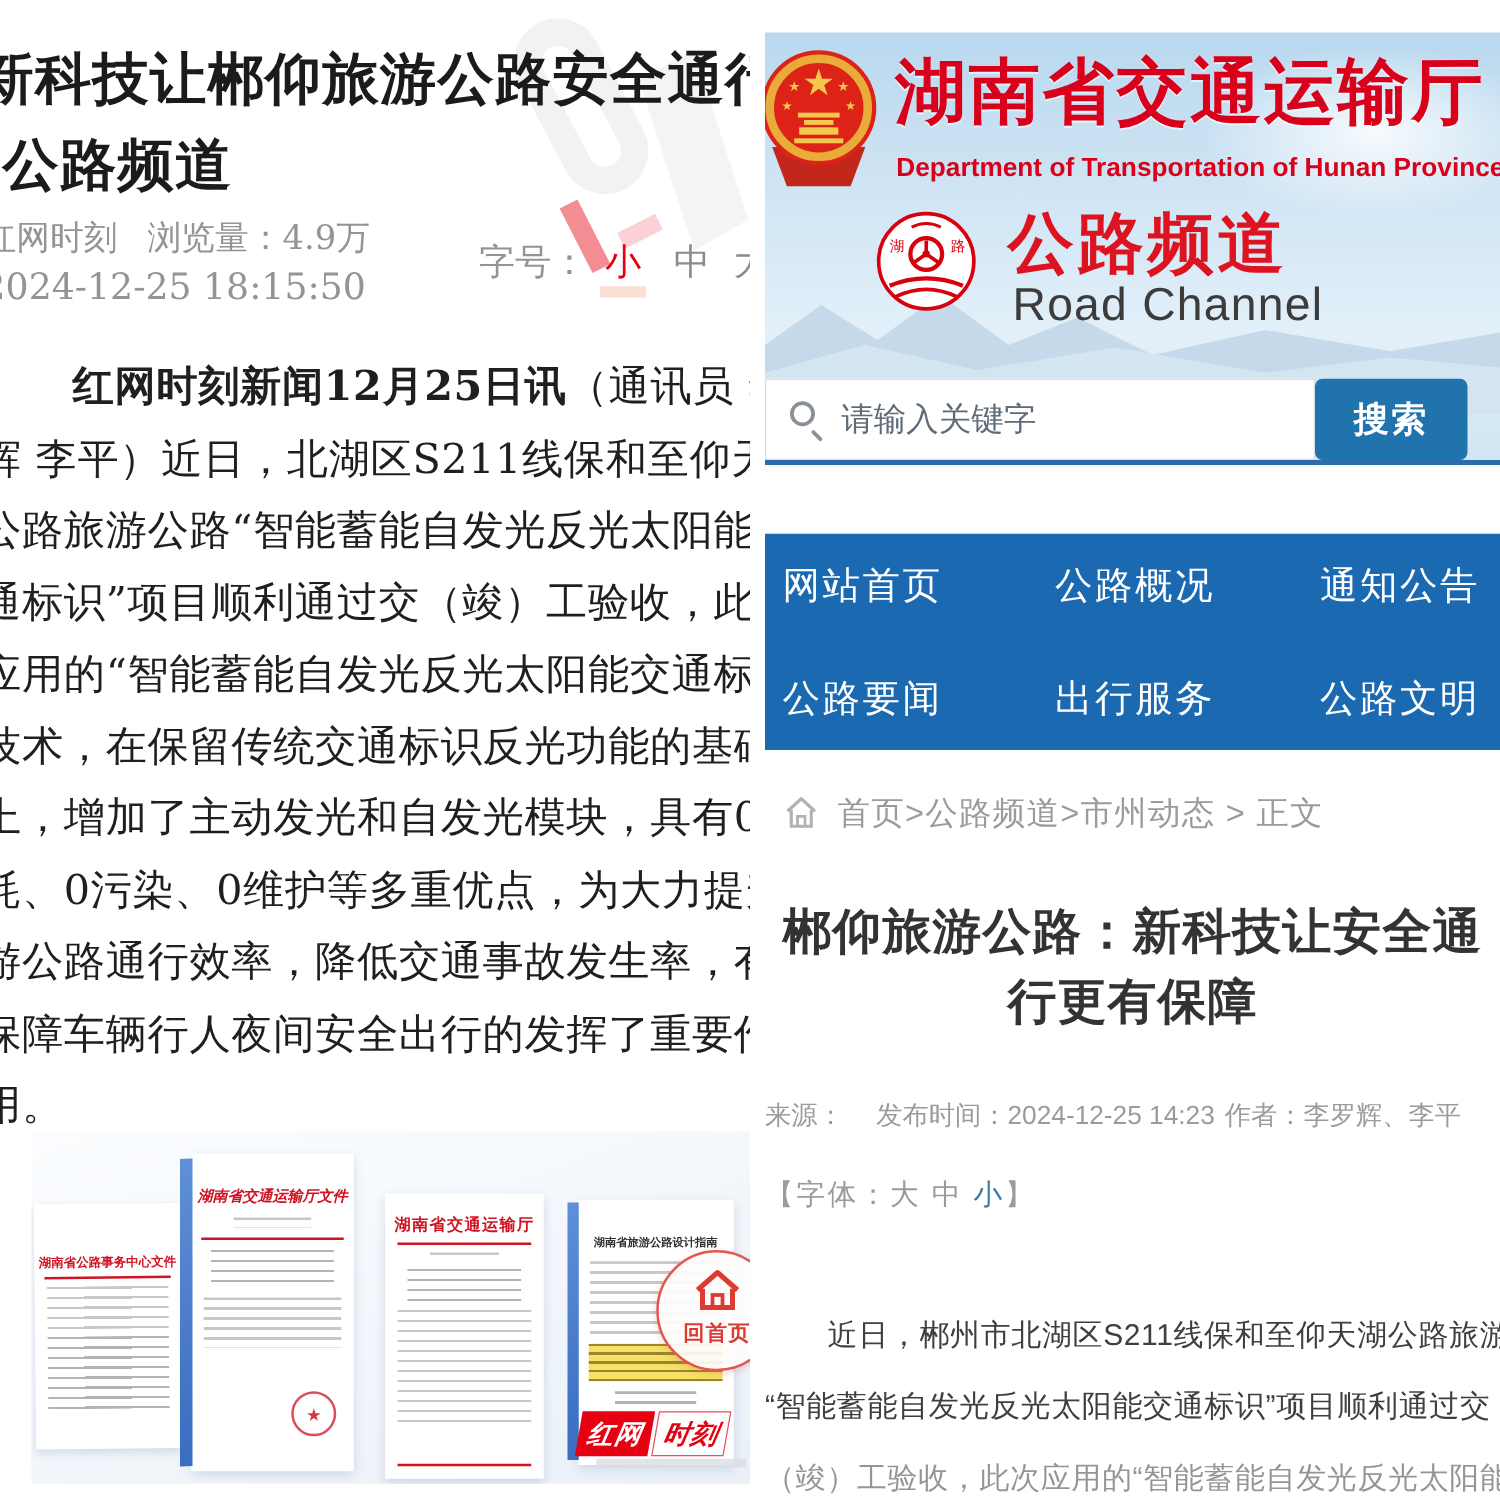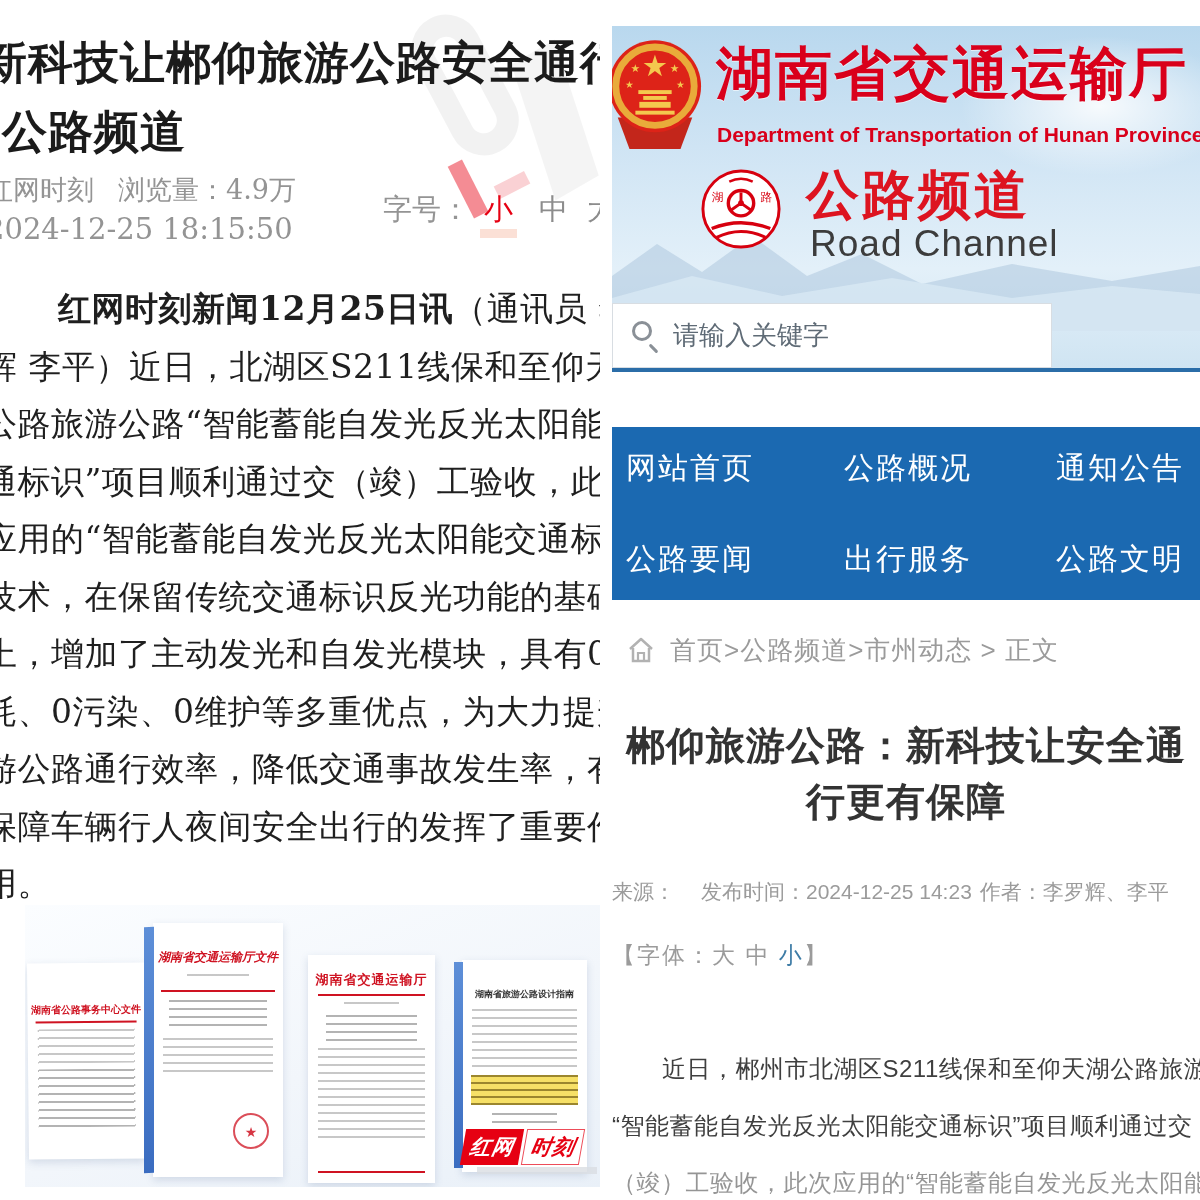--- a/index.html
+++ b/index.html
@@ -214,20 +214,28 @@
         <div class="stripes" style="height:90px;"></div>
         <div class="bottom-line"></div>
       </div>
       <div class="doc doc4">
         <div class="dark-title">湖南省旅游公路设计指南</div>
         <div class="stripes" style="height:60px;margin-top:8px;"></div>
         <div class="highlight"></div>
         <div class="stripes dark" style="height:14px;margin:8px 30px;"></div>
       </div>
 
+      <div class="home-badge">
+        <svg width="40" height="36" viewBox="0 0 40 36">
+          <path d="M4 18 L20 4 L36 18" fill="none" stroke="#dd3a31" stroke-width="4" stroke-linejoin="round"></path>
+          <path d="M8 17 L8 32 L32 32 L32 17" fill="none" stroke="#dd3a31" stroke-width="4"></path>
+          <rect x="16" y="22" width="8" height="10" fill="none" stroke="#dd3a31" stroke-width="3"></rect>
+        </svg>
+        <span class="hb-label">回首页</span>
+      </div>
 
       <div class="rednet-logo">
         <span class="lg1">红网</span><span class="lg2">时刻</span>
       </div>
       <div class="rednet-sub"></div>
     </figure>
   </section>
 
   <section class="right-panel">
 
@@ -270,20 +278,21 @@
         <path d="M12 62 Q42 50 72 62" fill="none" stroke="#d7000f" stroke-width="3.5"></path>
         <path d="M17 71 Q42 59 67 71" fill="none" stroke="#d7000f" stroke-width="3"></path>
       </svg>
       <div class="channel-cn">公路频道</div>
       <div class="channel-en">Road Channel</div>
     </header>
 
     <div class="search-row">
       <input class="search-input" type="text" placeholder="请输入关键字" style="">
       <span class="mag-icon"></span>
+      <button class="search-btn">搜索</button>
     </div>
 
     <nav class="main-nav">
 
     <a class="nav-item">网站首页</a>
         <a class="nav-item">公路概况</a>
         <a class="nav-item">通知公告</a>
         <a class="nav-item">公路要闻</a>
         <a class="nav-item">出行服务</a>
         <a class="nav-item">公路文明</a>

